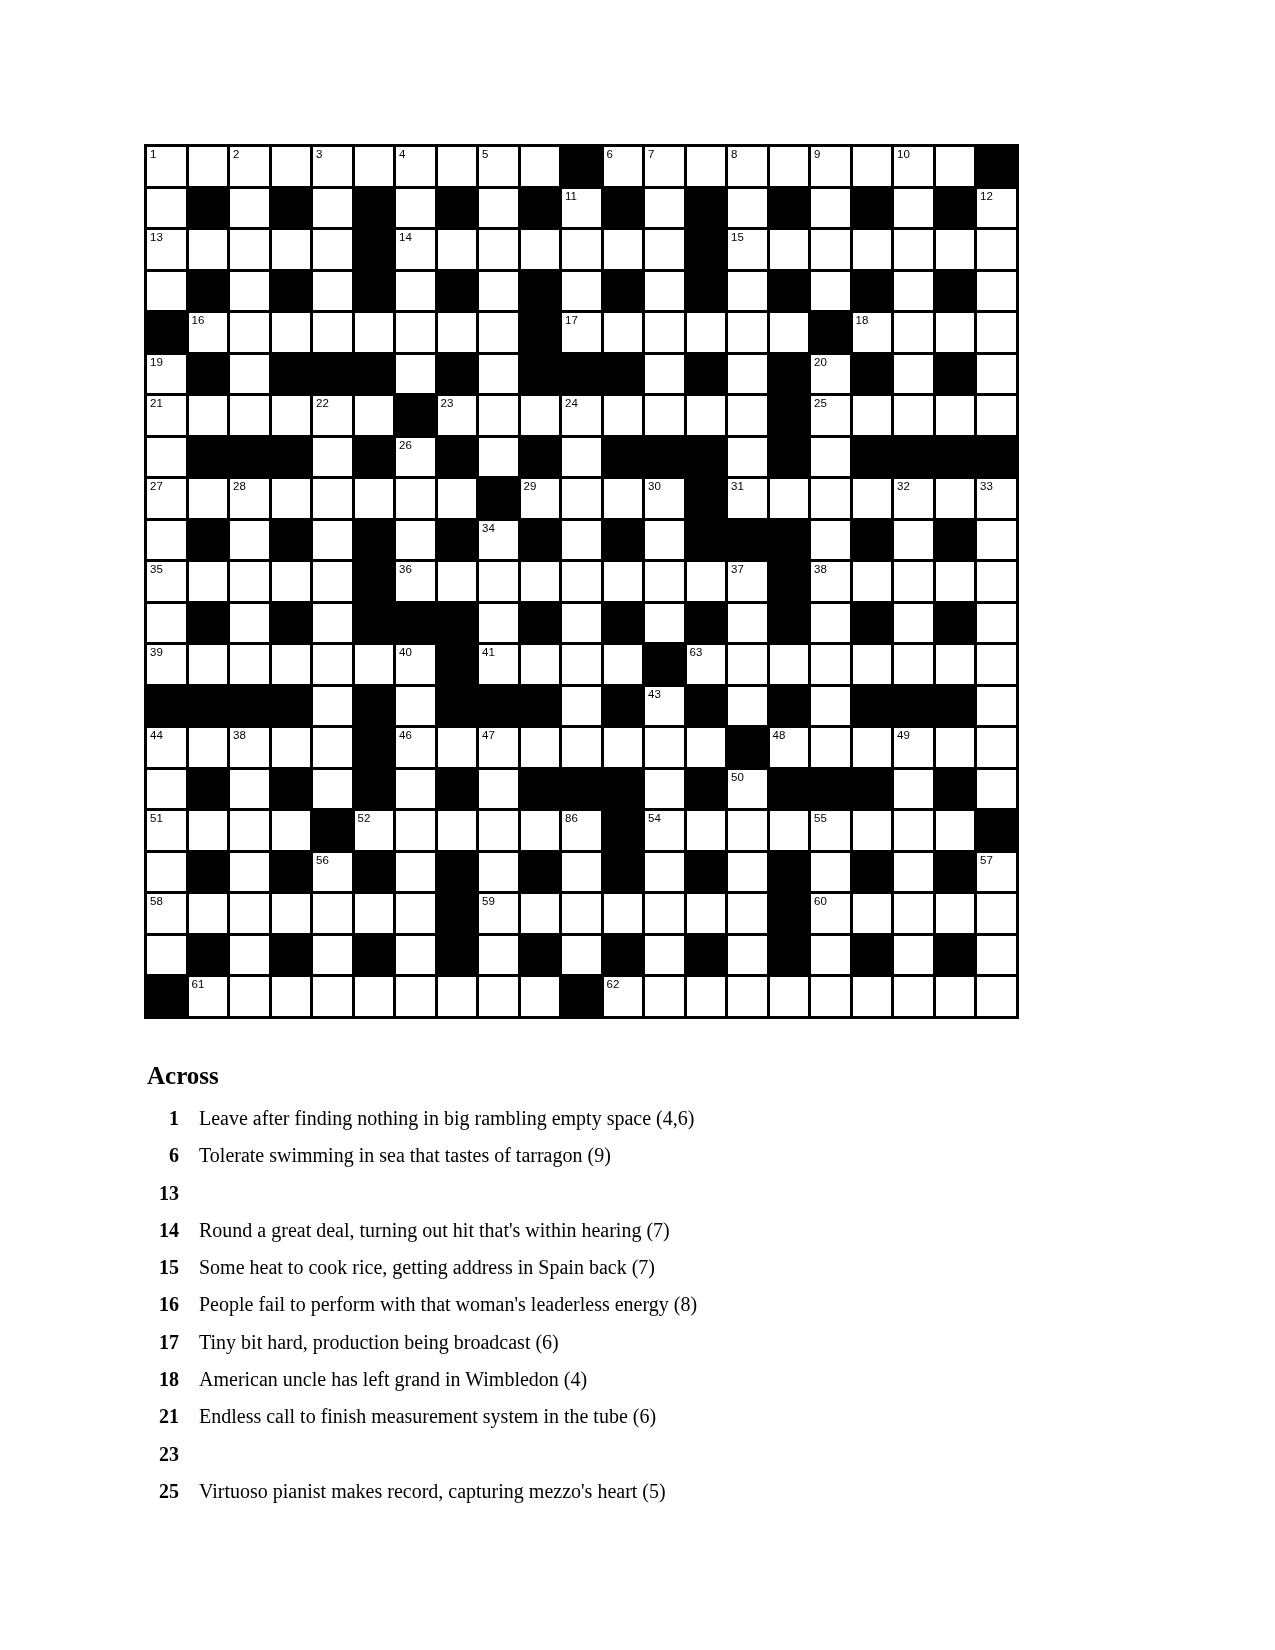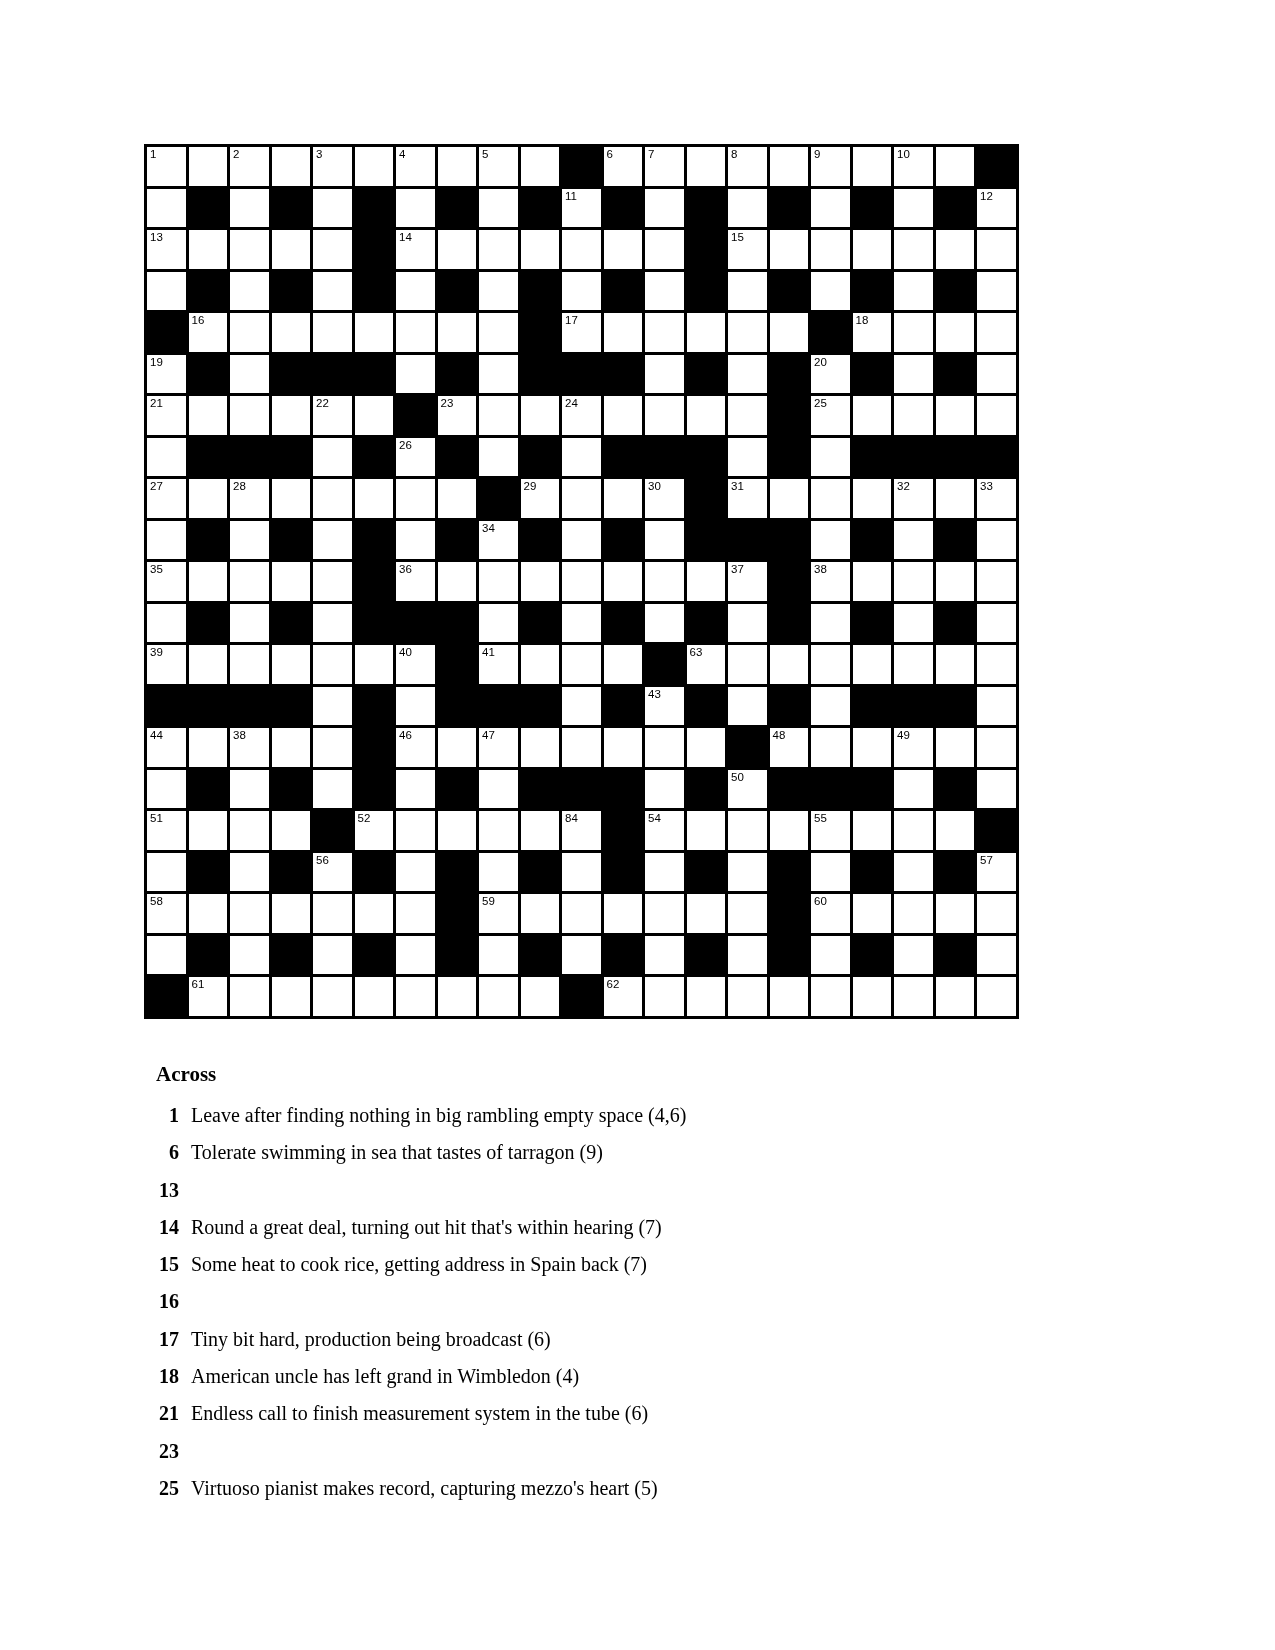--- a/index.html
+++ b/index.html
@@ -30,37 +30,37 @@
     color: #000000;
   }
   .clues {
     position: absolute;
     left: 147px; top: 1062px;
     width: 700px;
     color: #000000;
   }
   .clues-heading {
     font-weight: bold;
-    font-size: 21px;
-    margin: 0 0 17px 9px;
+    font-size: 25px;
+    margin: 0 0 17px 0;
   }
   .clue {
     display: flex;
     align-items: baseline;
     height: 37.3px;
     font-size: 20px;
   }
   .clue .cnum {
     width: 32px;
     text-align: right;
     font-weight: bold;
     flex-shrink: 0;
   }
   .clue .ctext {
-    margin-left: 12px;
+    margin-left: 20px;
     white-space: nowrap;
   }
 </style>
 </head>
 <body>
 
 <div class="grid-wrap">
     <div class="cell">
       <span class="num">1</span>
     </div>
@@ -505,21 +505,21 @@
     <div class="cell"></div>
     <div class="cell black"></div>
     <div class="cell">
       <span class="num">52</span>
     </div>
     <div class="cell"></div>
     <div class="cell"></div>
     <div class="cell"></div>
     <div class="cell"></div>
     <div class="cell">
-      <span class="num">84</span>
+      <span class="num">86</span>
     </div>
     <div class="cell black"></div>
     <div class="cell">
       <span class="num">54</span>
     </div>
     <div class="cell"></div>
     <div class="cell"></div>
     <div class="cell"></div>
     <div class="cell">
       <span class="num">55</span>
@@ -645,20 +645,21 @@
       <div class="clue">
         <span class="cnum">14</span>
         <span class="ctext">Round a great deal, turning out hit that's within hearing (7)</span>
       </div>
       <div class="clue">
         <span class="cnum">15</span>
         <span class="ctext">Some heat to cook rice, getting address in Spain back (7)</span>
       </div>
       <div class="clue">
         <span class="cnum">16</span>
+        <span class="ctext">People fail to perform with that woman's leaderless energy (8)</span>
       </div>
       <div class="clue">
         <span class="cnum">17</span>
         <span class="ctext">Tiny bit hard, production being broadcast (6)</span>
       </div>
       <div class="clue">
         <span class="cnum">18</span>
         <span class="ctext">American uncle has left grand in Wimbledon (4)</span>
       </div>
       <div class="clue">

